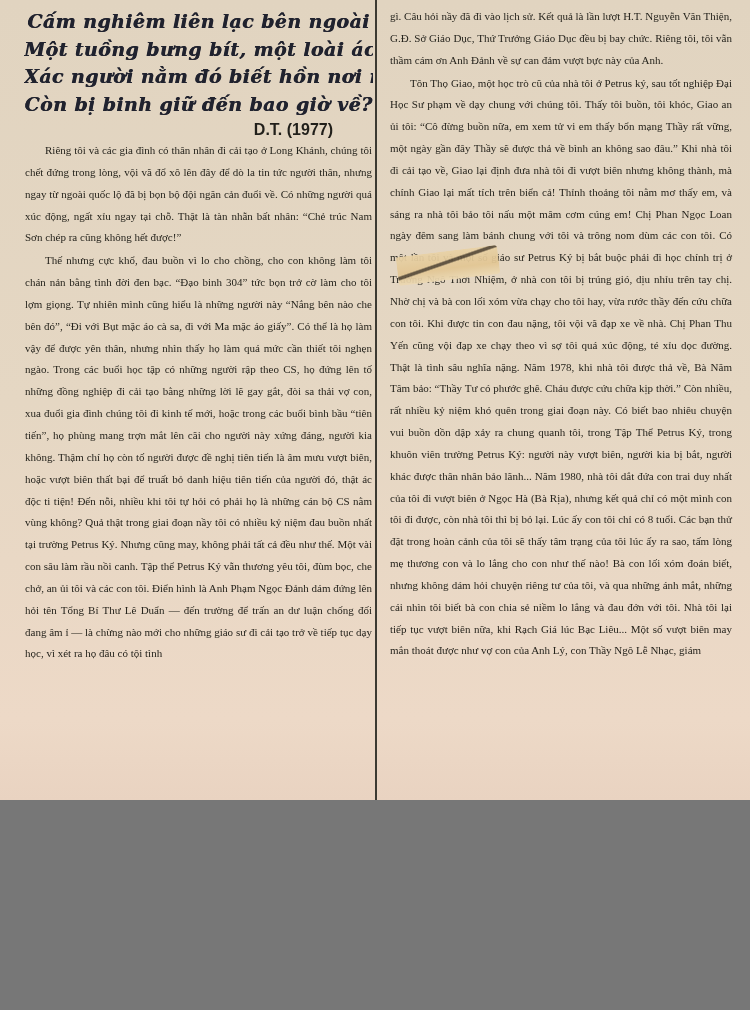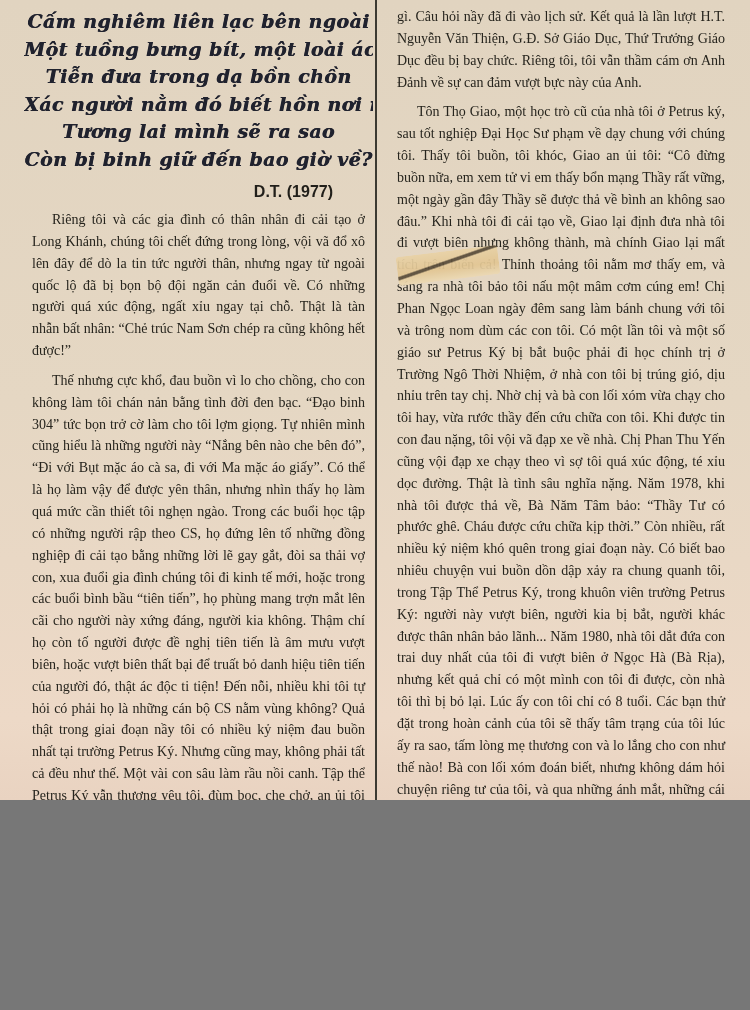--- a/index.html
+++ b/index.html
@@ -34,27 +34,27 @@
     letter-spacing: 0.4px;
     text-shadow: 0.4px 0 0 #20222e;
     white-space: nowrap;
   }
   .poem-attribution {
     font-family: "Liberation Sans", sans-serif;
     font-weight: bold;
     font-size: 16px;
     text-align: right;
     padding-right: 40px;
-    margin-top: 10px;
+    margin-top: 3px;
     color: #211f1a;
   }
   
   .para {
-    margin: 8px;
-    font-size: 14px;
+    margin: 1px;
+    font-size: 11px;
     line-height: 21.85px;
     text-align: justify;
     text-justify: inter-word;
     color: #26241d;
   }
   .para.indent { text-indent: 20px; }
   .col-right .para:first-child { margin-top: 6px; }
   
   .tape-artifact {
     position: absolute;
@@ -90,23 +90,21 @@
 </style>
 </head>
 <body>
 
 <div class="page">
 
   <div class="col col-left">
     <div class="poem">
       <div class="poem-line">Cấm nghiêm liên lạc bên ngoài</div>
       <div class="poem-line">Một tuồng bưng bít, một loài ác ôn.</div>
-      <div class="poem-line">Tiễn đưa trong dạ bồn chồn</div>
       <div class="poem-line">Xác người nằm đó biết hồn nơi nao.</div>
-      <div class="poem-line">Tương lai mình sẽ ra sao</div>
       <div class="poem-line">Còn bị binh giữ đến bao giờ về?</div>
       <div class="poem-attribution">D.T. (1977)</div>
     </div>
     <p class="para indent">Riêng tôi và các gia đình có thân nhân đi cải tạo ở Long Khánh, chúng tôi chết đứng trong lòng, vội vã đổ xô lên đây để dò la tin tức người thân, nhưng ngay từ ngoài quốc lộ đã bị bọn bộ đội ngăn cản đuổi về. Có những người quá xúc động, ngất xỉu ngay tại chỗ. Thật là tàn nhẫn bất nhân: “Chẻ trúc Nam Sơn chép ra cũng không hết được!”</p>
     <p class="para indent">Thế nhưng cực khổ, đau buồn vì lo cho chồng, cho con không làm tôi chán nản bằng tình đời đen bạc. “Đạo binh 304” tức bọn trở cờ làm cho tôi lợm giọng. Tự nhiên mình cũng hiểu là những người này “Nắng bên nào che bên đó”, “Đi với Bụt mặc áo cà sa, đi với Ma mặc áo giấy”. Có thể là họ làm vậy để được yên thân, nhưng nhìn thấy họ làm quá mức cần thiết tôi nghẹn ngào. Trong các buổi học tập có những người rập theo CS, họ đứng lên tố những đồng nghiệp đi cải tạo bằng những lời lẽ gay gắt, đòi sa thải vợ con, xua đuổi gia đình chúng tôi đi kinh tế mới, hoặc trong các buổi bình bầu “tiên tiến”, họ phùng mang trợn mắt lên cãi cho người này xứng đáng, người kia không. Thậm chí họ còn tố người được đề nghị tiên tiến là âm mưu vượt biên, hoặc vượt biên thất bại để truất bỏ danh hiệu tiên tiến của người đó, thật ác độc ti tiện! Đến nỗi, nhiều khi tôi tự hỏi có phải họ là những cán bộ CS nằm vùng không? Quả thật trong giai đoạn nầy tôi có nhiều kỷ niệm đau buồn nhất tại trường Petrus Ký. Nhưng cũng may, không phải tất cả đều như thế. Một vài con sâu làm rầu nồi canh. Tập thể Petrus Ký vẫn thương yêu tôi, đùm bọc, che chở, an ủi tôi và các con tôi. Điển hình là Anh Phạm Ngọc Đảnh dám đứng lên hỏi tên Tổng Bí Thư Lê Duẩn — đến trường để trấn an dư luận chống đối đang âm ỉ — là chừng nào mới cho những giáo sư đi cải tạo trở về tiếp tục dạy học, vì xét ra họ đâu có tội tình</p>
   </div>
 
   <div class="column-divider"></div>
 
   <div class="col col-right">

